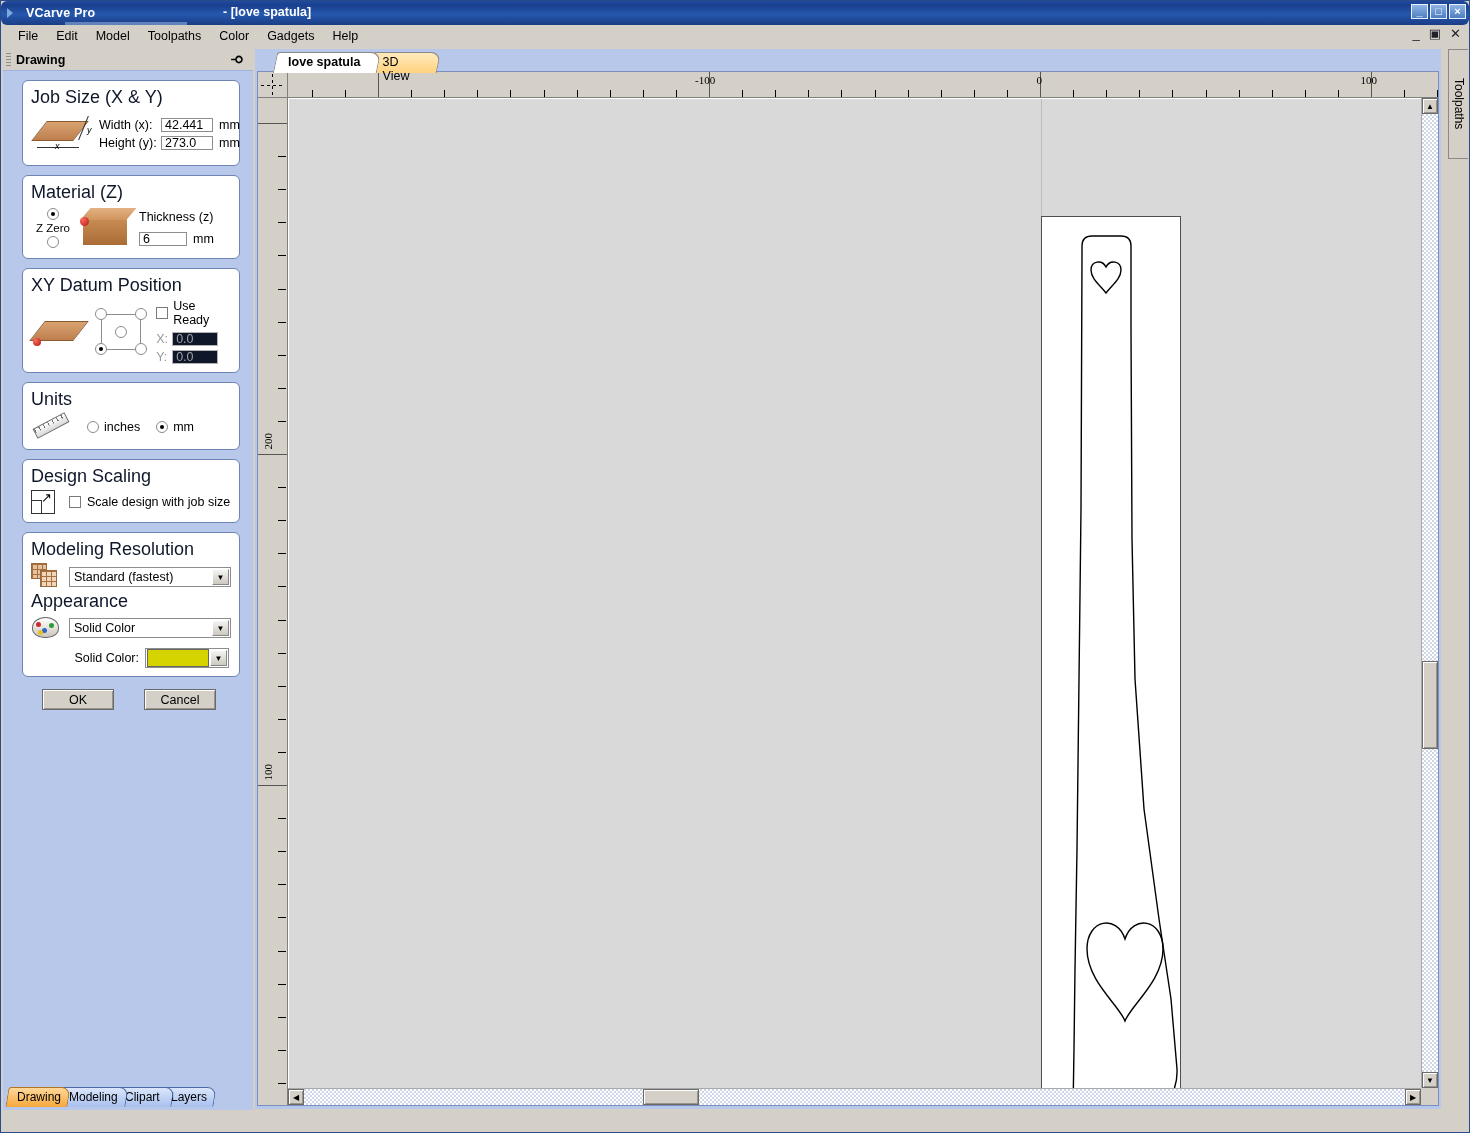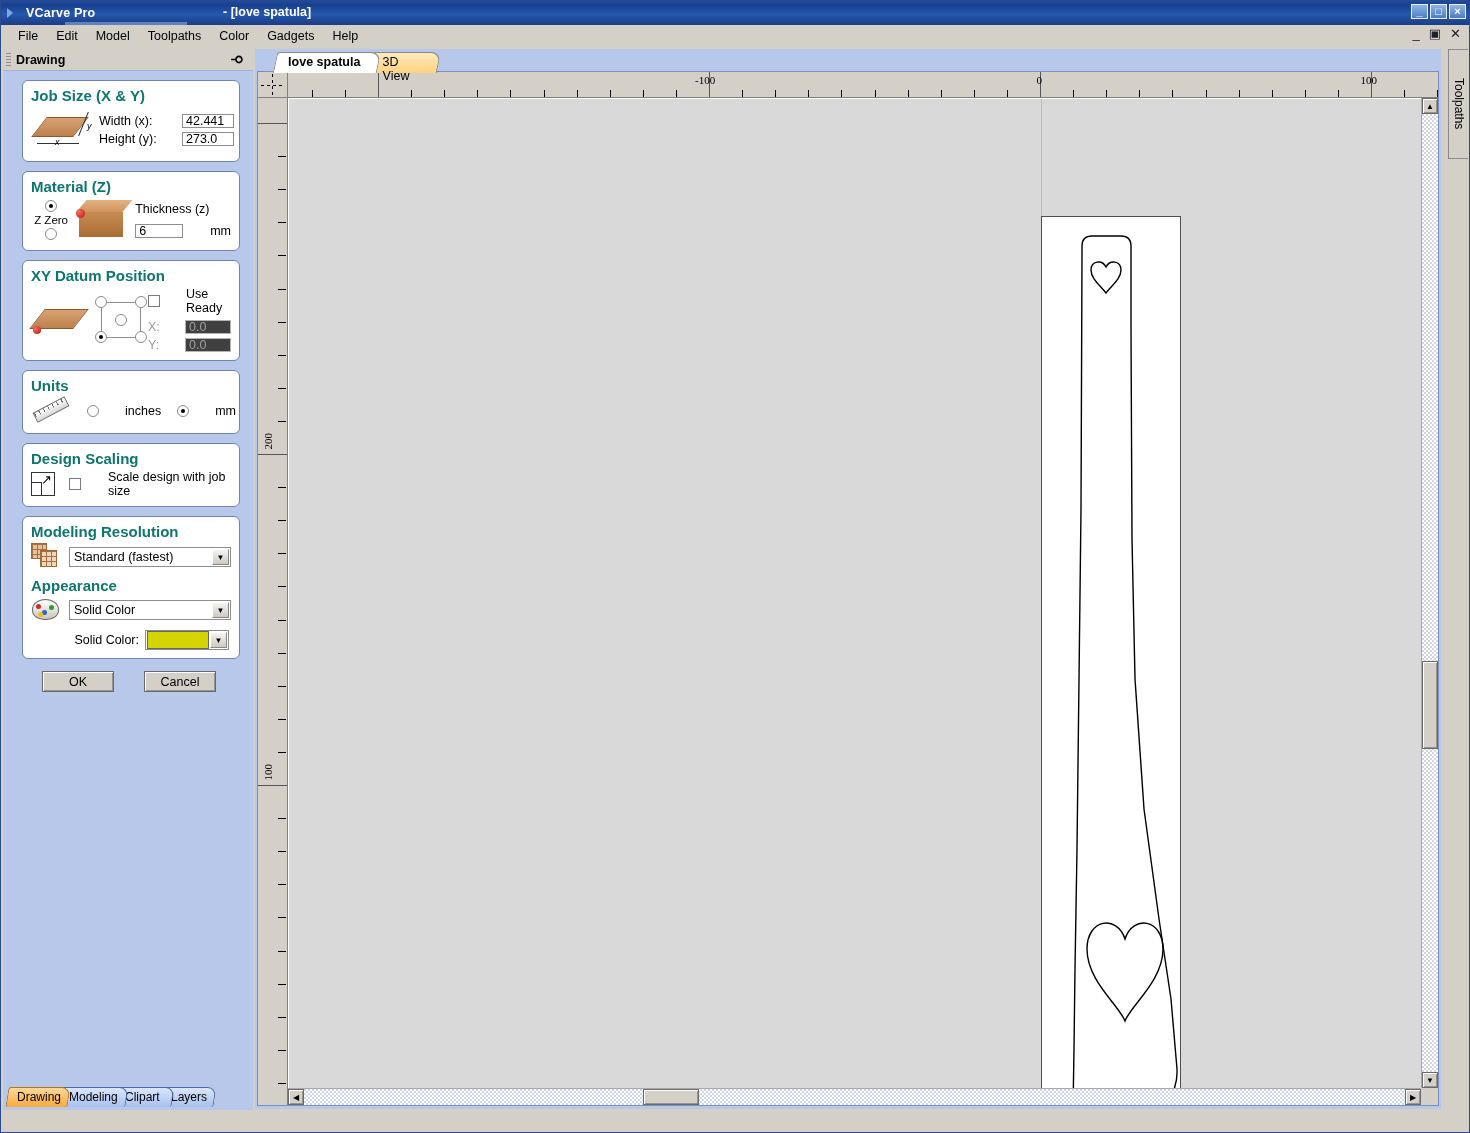--- a/index.html
+++ b/index.html
@@ -18,20 +18,21 @@
     background: #d4d0c8;
     border: 1px solid #2b4a8b;
   }
 
   
   .titlebar {
     position: absolute; left: 0; top: 0; width: 1468px; height: 24px;
     background: linear-gradient(to bottom, #1e4a9c 0%, #1a3f8f 18%, #2558ad 55%, #1b3c85 100%);
     display: flex; align-items: center;
     padding-left: 4px;
+    border-radius: 6px;
   }
   .titlebar .tb-icon {
     width: 16px; height: 16px; margin-right: 5px;
     position: relative;
   }
   .titlebar .tb-icon:after {
     content: ""; position: absolute; left: 2px; top: 3px;
     border-left: 6px solid #7da7dd;
     border-top: 5px solid transparent;
     border-bottom: 5px solid transparent;
@@ -89,36 +90,36 @@
     overflow: hidden;
   }
   .card {
     background: #ffffff;
     border: 1px solid #6e84b5;
     border-radius: 6px;
     margin: 9px 13px 0 19px;
     padding: 6px 8px 8px 8px;
     position: relative;
   }
-  .card-title { font-weight: bold; font-size: 15px; color: #0f766e; margin-bottom: 3px; }
+  .card-title { font-weight: normal; font-size: 18px; color: #0f172a; margin-bottom: 3px; }
 
   .jobsetup {
     display: flex; align-items: center; gap: 12px;
     padding: 9px 8px 9px 14px; margin-top: 10px;
   }
   .jobsetup .label { font-weight: bold; font-size: 13px; }
 
-  .row { display: flex; align-items: center; gap: 21px; }
+  .row { display: flex; align-items: center; }
   .lbl { font-size: 12.5px; color: #000; }
   .tfield {
     border: 1px solid #8d8d8d; background: #fff; height: 14px;
     font-family: "Liberation Sans", sans-serif; font-size: 12.5px;
     padding: 0 3px; line-height: 18px; color: #000;
   }
-  .tfield.dis { color: #a0a0a0; background:#404040; border:1px solid #b4b4b4; }
+  .tfield.dis { color: #a0a0a0; background:#0f172a; border:1px solid #b4b4b4; }
   .unit { font-size: 12.5px; margin-left: 6px; }
 
   
   .radio {
     width: 12px; height: 12px; border-radius: 50%;
     border: 1px solid #8a8a8a; background: #fff; display: inline-block;
     position: relative; flex: none;
   }
   .radio.on:after {
     content:""; position:absolute; left:3px; top:3px; width:4px; height:4px;
@@ -483,21 +484,21 @@
           </div>
         <div class="row">
           <span class="cbx"></span>
           <span class="lbl" style="margin-left:6px;">Scale design with job size</span>
         </div>
       </div>
     </div>
 
     <div class="card">
       <div class="card-title">Modeling Resolution</div>
-      <div style="display:flex;align-items:center;gap:8px;margin-bottom:6px;">
+      <div style="display:flex;align-items:center;gap:8px;margin-bottom:0;">
         <div class="grid-icon">
             <i class="g1"></i>
             <i class="g2"></i>
           </div>
         <div class="combo" style="width:165px;">
           <span>Standard (fastest)</span>
           <span class="arrow">▼</span>
         </div>
       </div>
       <div class="card-title">Appearance</div>

